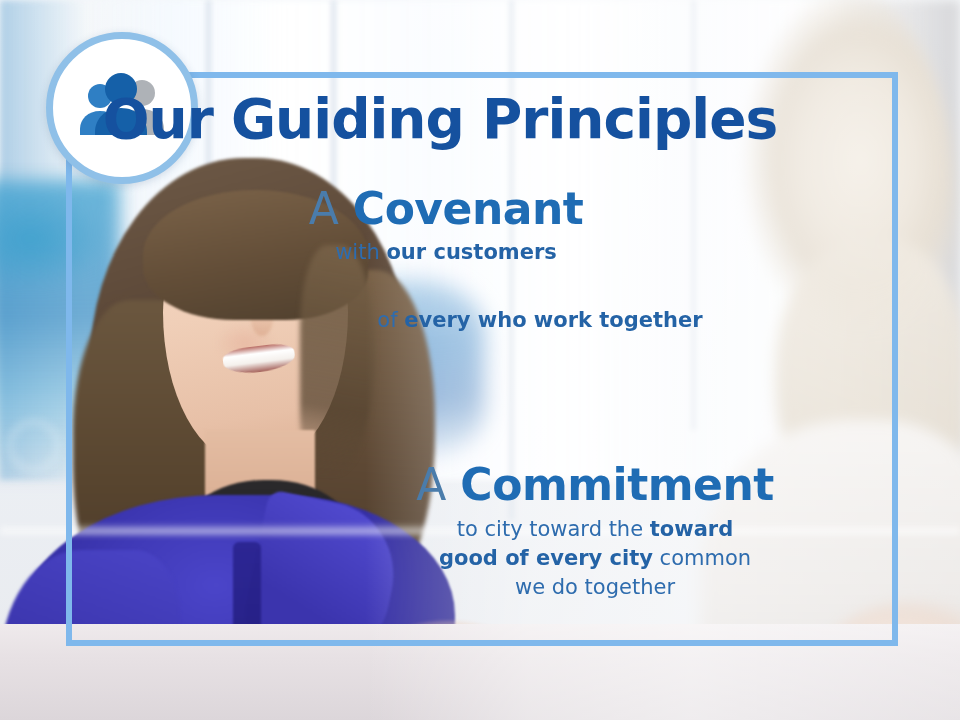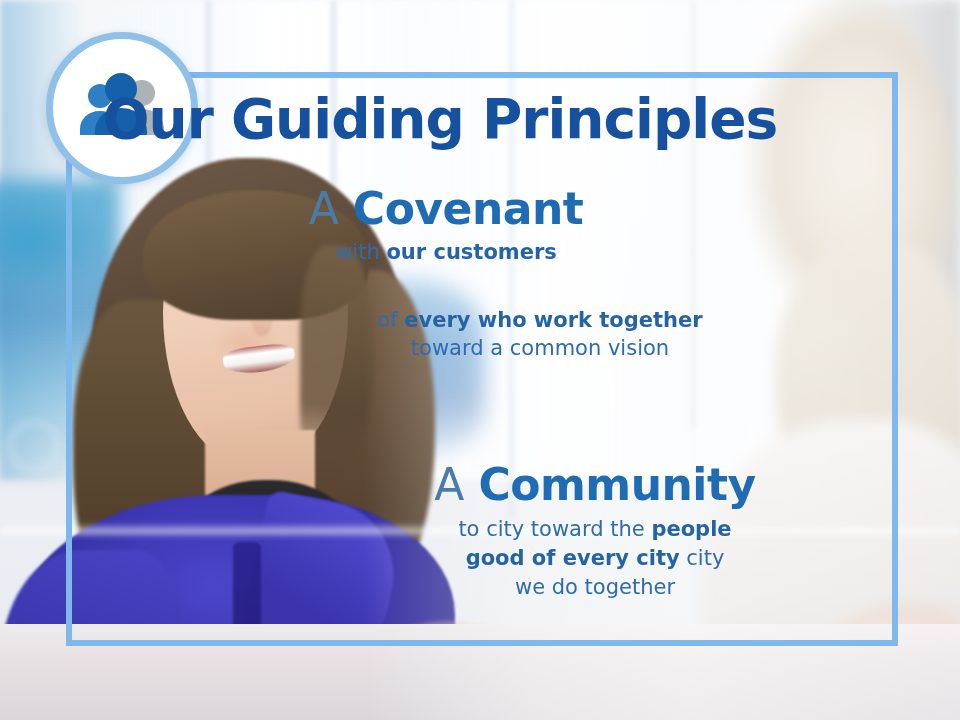--- a/index.html
+++ b/index.html
@@ -382,30 +382,29 @@
         <span class="word">Covenant</span>
       </div>
       <div class="sub">
           <div><span>with </span><b>our customers</b></div>
         </div>
     </div>
 
     <div class="block" id="block-community">
       <div class="sub">
           <div><span>of </span><b>every who work together</b></div>
-          <div><span>toward a common vision</span></div>
         </div>
     </div>
 
     <div class="block" id="block-commitment">
       <div class="big">
         <span class="art">A</span>
-        <span class="word">Community</span>
+        <span class="word">Commitment</span>
       </div>
       <div class="sub">
-          <div><span>to city toward the </span><b>people</b></div>
-          <div><b>good of every city</b><span> city</span></div>
+          <div><span>to city toward the </span><b>toward</b></div>
+          <div><b>good of every city</b><span> common</span></div>
           <div><span>we do together</span></div>
         </div>
     </div>
 
   </div>
 </div>
 
 </body></html>

